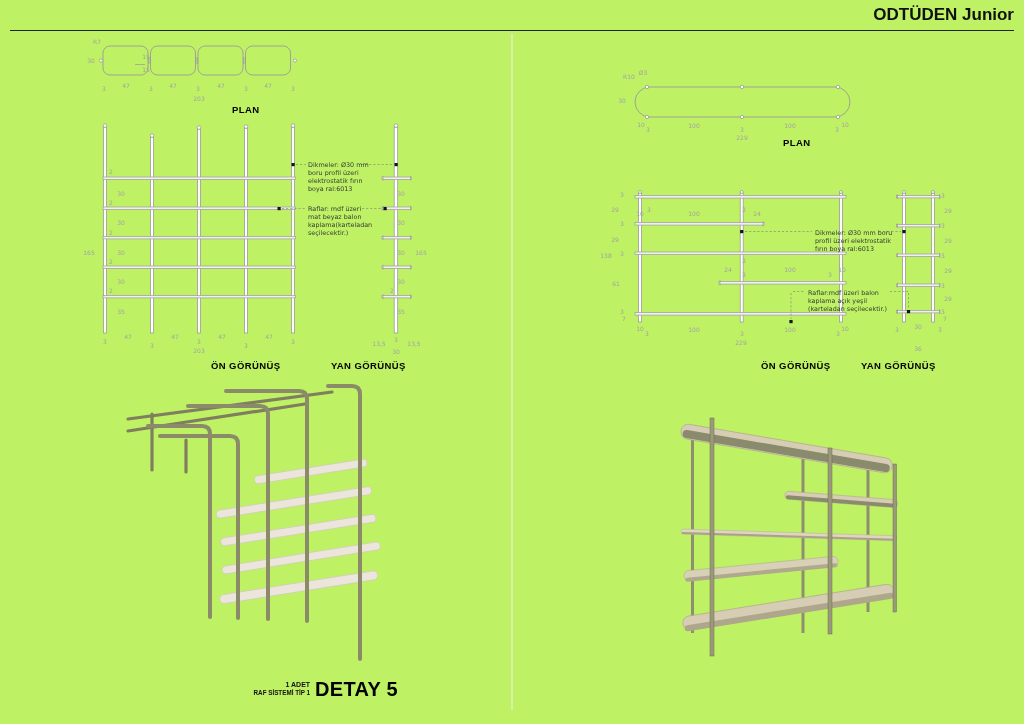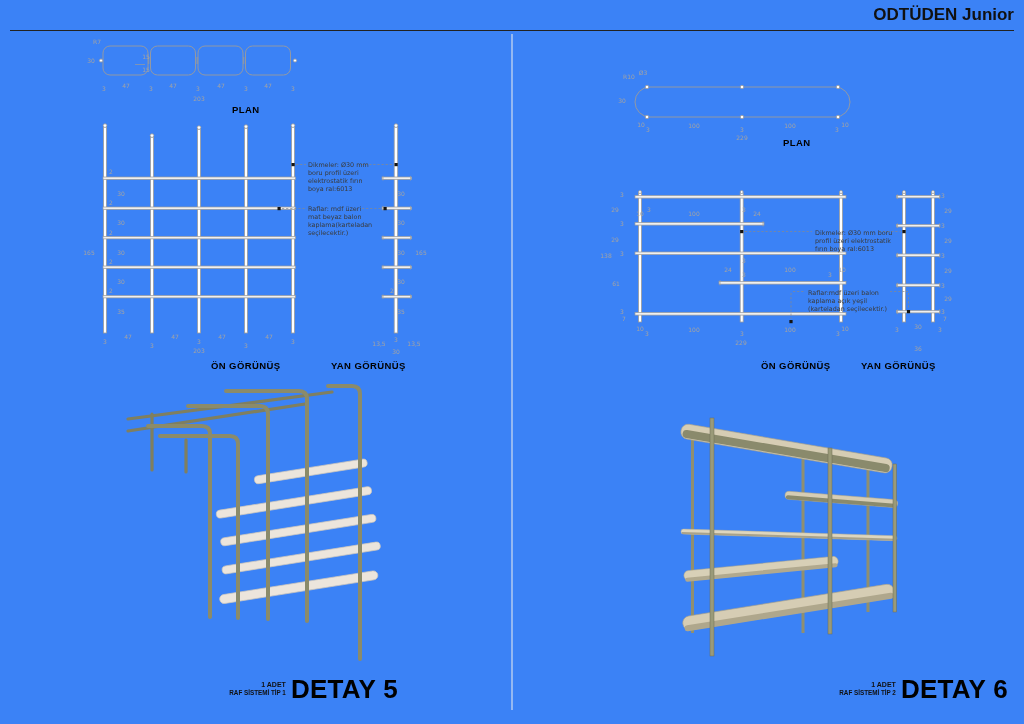--- a/index.html
+++ b/index.html
@@ -1,30 +1,30 @@
 <!DOCTYPE html>
 <html><head>
 <meta charset="utf-8">
 <style>
   html,body{margin:0;padding:0;background:#ffffff;}
-  .page{position:relative;width:1024px;height:724px;background:#3b82f6;overflow:hidden;
+  .page{position:relative;width:1024px;height:724px;background:#bef264;overflow:hidden;
         font-family:"Liberation Sans", sans-serif;}
   .header{position:absolute;left:10px;top:0;width:1004px;height:30px;
           border-bottom:1.3px solid #222;text-align:right;}
   .header span{font-size:17px;font-weight:700;letter-spacing:0px;color:#111;
                line-height:30px;}
   svg{position:absolute;left:0;top:0;}
   .dims text{font-family:"DejaVu Sans", sans-serif;font-size:6px;fill:#a3a3a3;text-anchor:middle;}
   .ann text{font-family:"DejaVu Sans", sans-serif;font-size:6.4px;fill:#3a3a3a;text-anchor:start;}
   .vt{position:absolute;font-size:9.5px;font-weight:700;color:#000;letter-spacing:.4px;text-align:left;}
   .footer{position:absolute;display:flex;justify-content:flex-end;align-items:center;gap:5px;height:26px;}
   .footer .small{text-align:right;line-height:1.18;color:#111;}
   .footer .small .l1{font-size:7px;font-weight:700;}
   .footer .small .l2{font-size:6.3px;font-weight:700;}
-  .footer .big{font-size:26px;font-weight:700;color:#000;letter-spacing:.3px;}
+  .footer .big{font-size:20px;font-weight:700;color:#000;letter-spacing:.3px;}
   .post{fill:#ffffff;stroke:#9b9b9b;stroke-width:0.8;}
   .shelf{fill:#f0f0f0;stroke:#9b9b9b;stroke-width:0.7;}
   .thin{stroke:#9b9b9b;stroke-width:0.9;fill:none;}
   .cap{fill:#ffffff;stroke:#9b9b9b;stroke-width:0.8;}
   .dash{stroke:#8a8a8a;stroke-width:0.7;fill:none;stroke-dasharray:2.2 1.9;}
   .dot{fill:#141414;}
   .tick{stroke:#9b9b9b;stroke-width:0.7;}
 </style>
 </head>
 <body>
@@ -362,21 +362,14 @@
   <div class="vt" style="left:761px;top:360px;width:100px;">ÖN GÖRÜNÜŞ</div>
   <div class="vt" style="left:861px;top:360px;width:100px;">YAN GÖRÜNÜŞ</div>
 
   <div class="footer" style="left:210px;top:676px;width:188px;">
     <div class="small">
       <div class="l1">1 ADET</div>
       <div class="l2">RAF SİSTEMİ TİP 1</div>
     </div>
     <div class="big">DETAY 5</div>
   </div>
-  <div class="footer" style="left:830px;top:676px;width:178px;">
-    <div class="small">
-      <div class="l1">1 ADET</div>
-      <div class="l2">RAF SİSTEMİ TİP 2</div>
-    </div>
-    <div class="big">DETAY 6</div>
-  </div>
 
 </div>
 
 </body></html>

